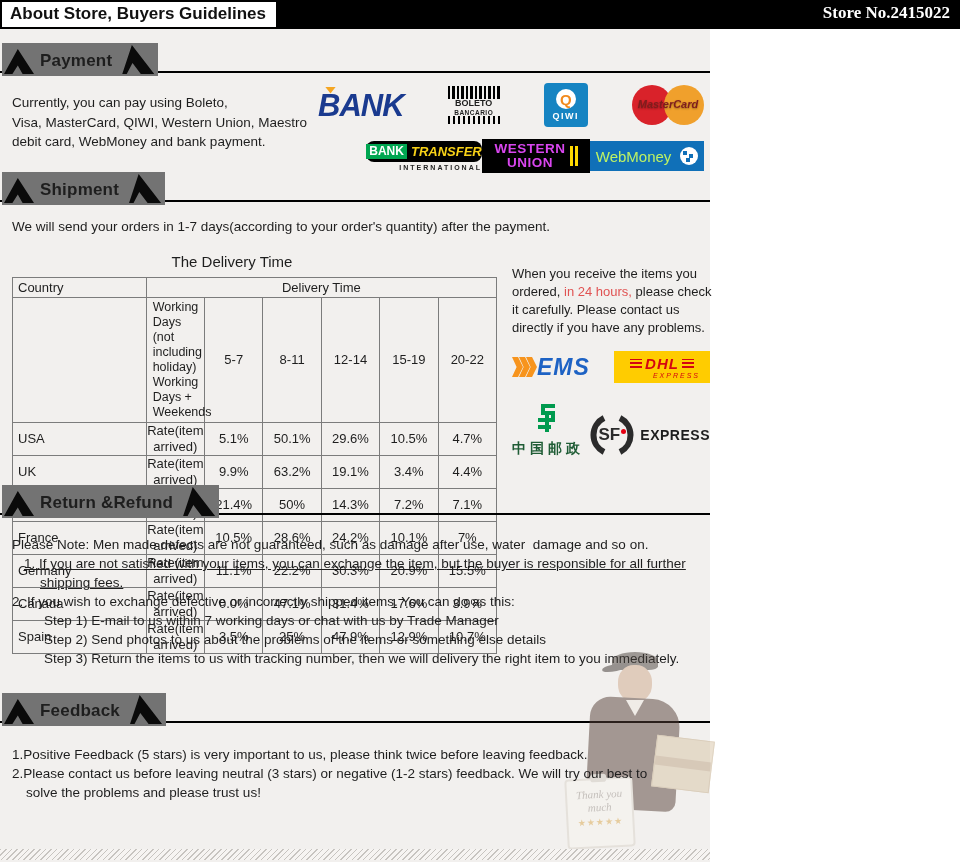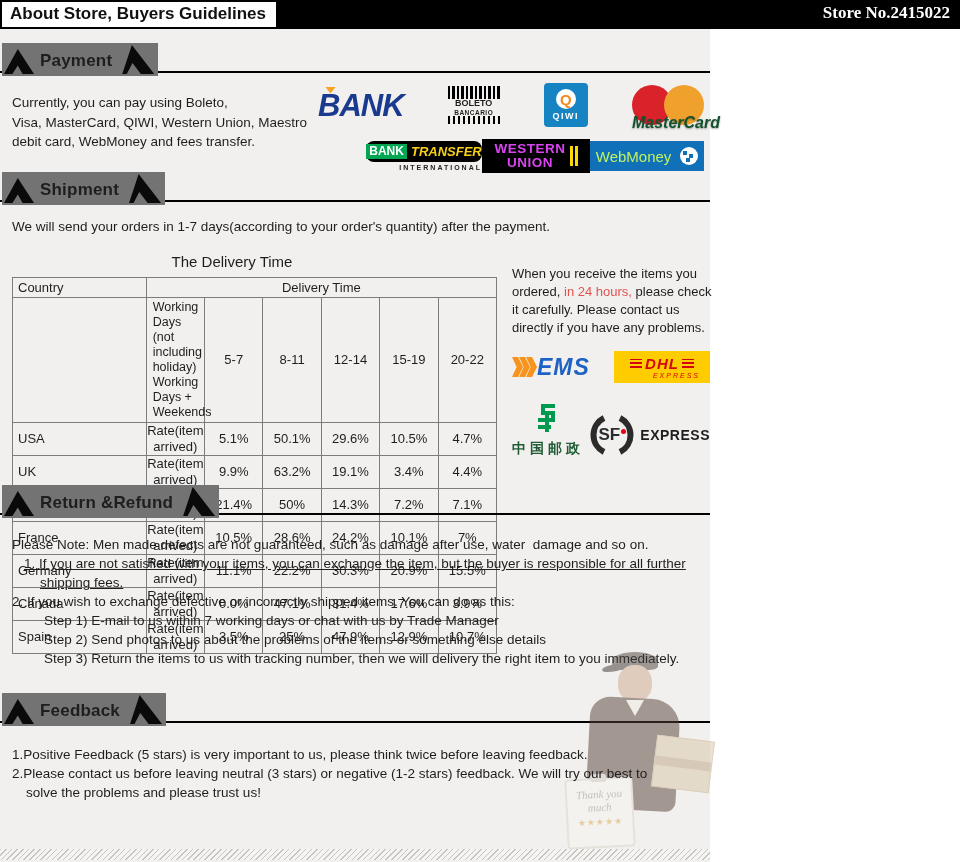--- a/index.html
+++ b/index.html
@@ -40,21 +40,21 @@
   .b-t1 { font-size:9px; font-weight:bold; line-height:1.05; }
   .b-t2 { font-size:6.5px; font-weight:bold; line-height:1.1; letter-spacing:.5px; }
 
   .logo-qiwi { width:44px; height:44px; background:#1684c2; border-radius:4px; display:flex; flex-direction:column; align-items:center; justify-content:center; }
   .q-circle { width:20px; height:20px; background:#fff; border-radius:50%; color:#f28a1e; font-weight:bold; font-size:15px; display:flex; align-items:center; justify-content:center; }
   .q-text { color:#fff; font-size:9px; font-weight:bold; margin-top:2px; letter-spacing:1.5px; }
 
   .logo-mc { position:relative; width:72px; height:44px; }
   .mc-red { position:absolute; left:0; top:2px; width:40px; height:40px; border-radius:50%; background:#d9222a; }
   .mc-org { position:absolute; right:0; top:2px; width:40px; height:40px; border-radius:50%; background:#f0a02c; }
-  .mc-text { position:absolute; left:0; right:0; top:15px; text-align:center; color:#14532d; font-style:italic; font-weight:bold; font-size:16px; text-shadow:0 1px 2px rgba(0,0,0,.35);margin-top:16px; }
+  .mc-text { position:absolute; left:0; right:0; top:15px; text-align:center; color:#7f1d1d; font-style:italic; font-weight:bold; font-size:11px; text-shadow:0 1px 2px rgba(0,0,0,.35); }
 
   .logo-bt { width:116px; }
   .bt-box { background:#000; border-radius:8px; padding:3px 5px; display:flex; gap:4px; align-items:center; justify-content:center; }
   .bt-bank { background:#00a651; color:#fff; font-weight:bold; font-size:12px; padding:1px 3px; line-height:1.1; }
   .bt-transfer { color:#f7d117; font-weight:bold; font-style:italic; font-size:13px; }
   .bt-intl { text-align:right; font-size:7px; letter-spacing:2px; color:#222; margin-top:2px; font-weight:bold; }
 
   .logo-wu { background:#000; width:112px; height:34px; display:flex; align-items:center; justify-content:center; gap:4px; }
   .wu-text { color:#d946ef; font-weight:800; font-size:13.5px; line-height:1.05; text-align:center; letter-spacing:.5px; }
   .wu-bars { display:flex; gap:2px; }
@@ -152,21 +152,21 @@
         <span class="tri-l"></span>
         <span class="label">Payment</span>
         <span class="tri-r"></span>
       </div>
     </div>
 
     <div class="payment-body">
       <div class="pay-text">
         <div>Currently, you can pay using Boleto,</div>
         <div>Visa, MasterCard, QIWI, Western Union, Maestro</div>
-        <div>debit card, WebMoney and fees transfer.</div>
+        <div>debit card, WebMoney and bank payment.</div>
       </div>
 
       <div class="pay-logos">
         <div class="pl-row">
           <div class="logo-visa"><span class="visa-flick"></span><span>BANK</span></div>
           <div class="logo-boleto">
             <div class="b-bars"></div>
             <div class="b-t1">BOLETO</div>
             <div class="b-t2">BANCARIO</div>
             <div class="b-bars2"></div>

